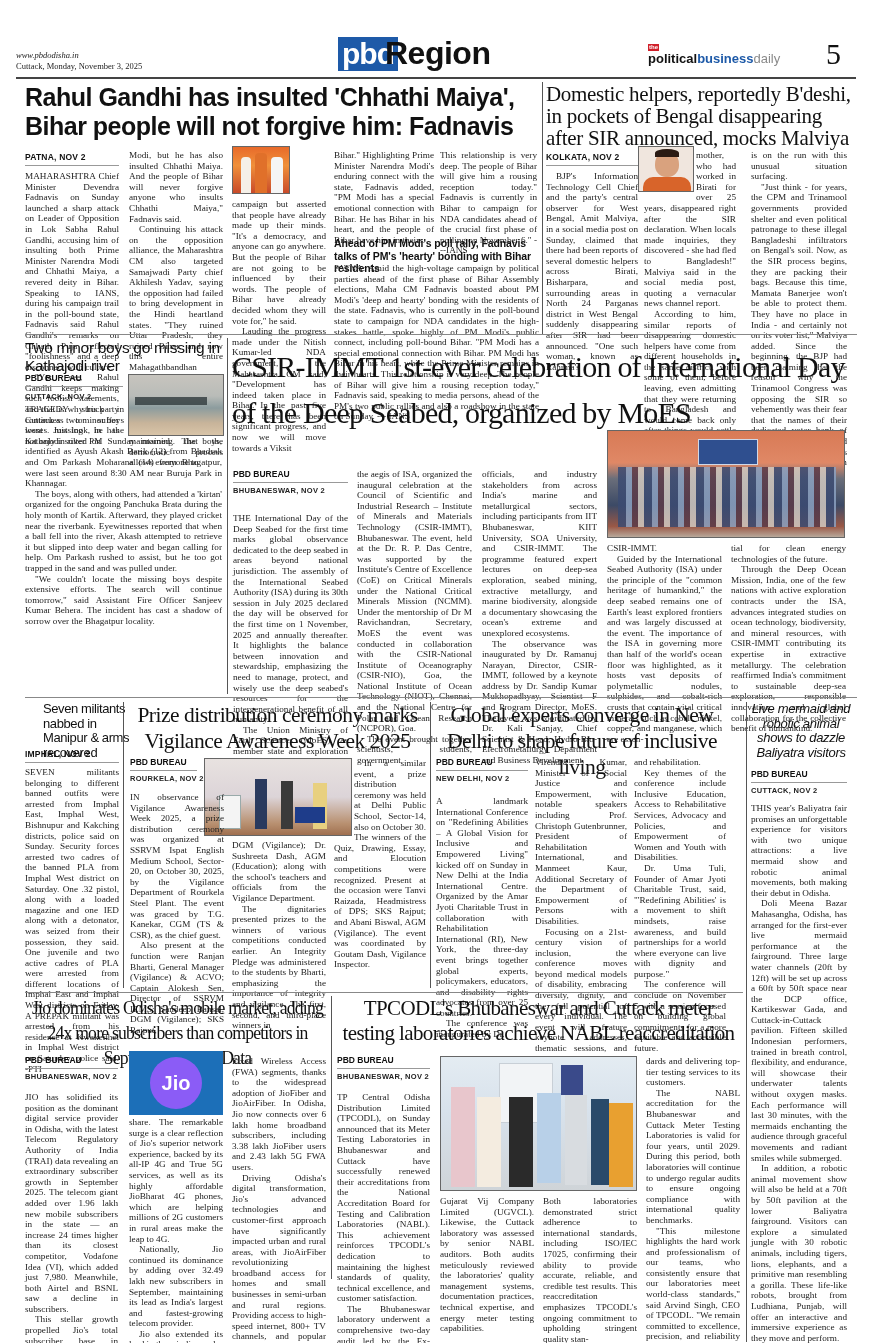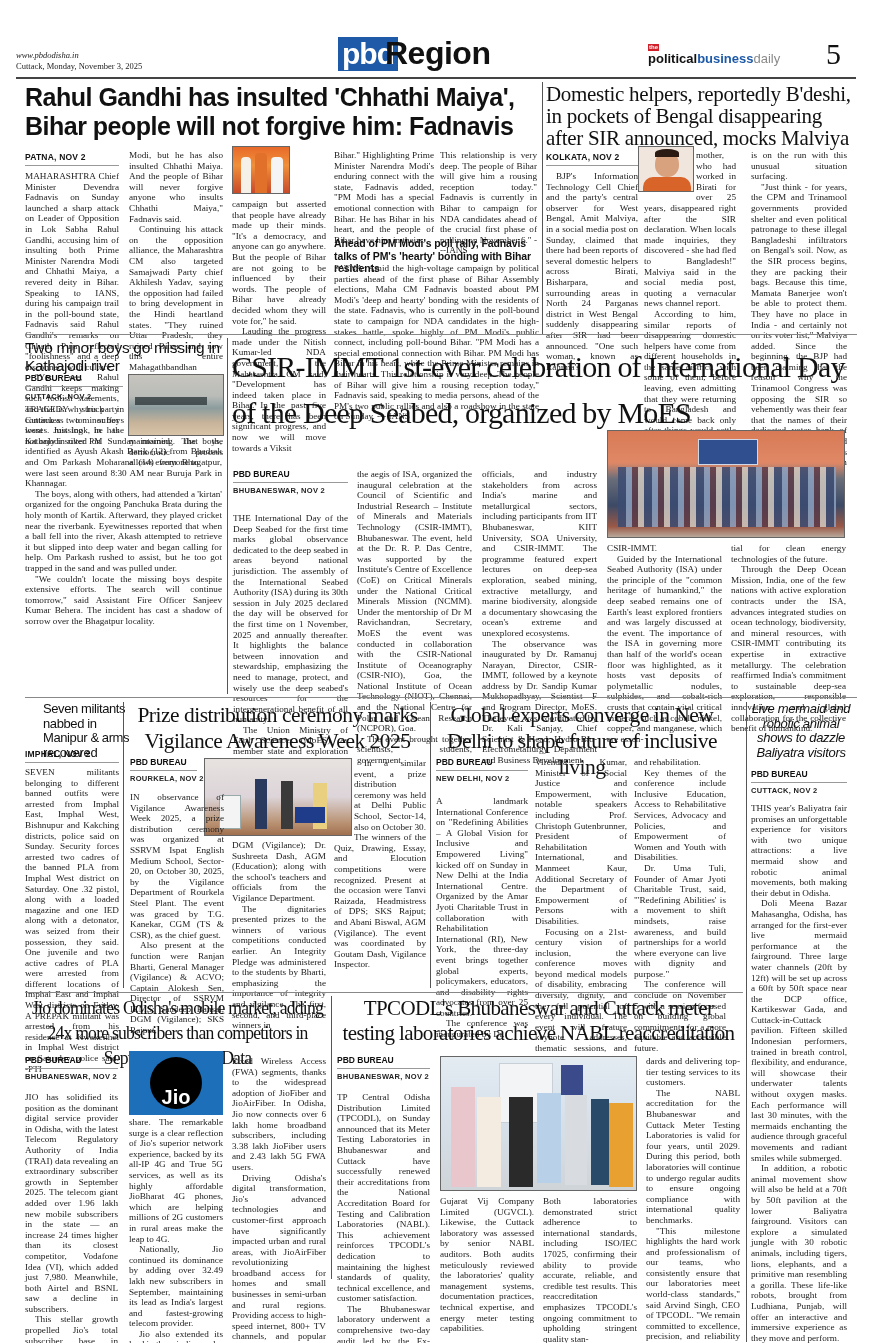--- a/index.html
+++ b/index.html
@@ -227,21 +227,21 @@
 
 <div>
   <div class="abs hed-serif" style="left:25px;top:996px;width:305px;text-align:center;font-size:18px;line-height:25px;letter-spacing:-0.8px;transform:scaleX(.98);">Jio dominates Odisha's mobile market, adding 24x more subscribers than competitors in September: TRAI Data</div>
   <div class="abs byline" style="left:25px;top:1055px;width:93px;">PBD BUREAU</div>
   <div class="abs location" style="left:25px;top:1064px;">BHUBANESWAR, NOV 2</div>
   <div class="abs body-text" style="left:25px;top:1092px;width:93px;">
     <p class="first">JIO has solidified its position as the dominant digital service provider in Odisha, with the latest Telecom Regulatory Authority of India (TRAI) data revealing an extraordinary subscriber growth in September 2025. The telecom giant added over 1.96 lakh new mobile subscribers in the state — an increase 24 times higher than its closest competitor, Vodafone Idea (VI), which added just 7,980. Meanwhile, both Airtel and BSNL saw a decline in subscribers.</p>
     <p>This stellar growth propelled Jio's total subscriber base in Odisha to over 1.67 crores, securing a 46.8 per cent market</p>
   </div>
   <div class="abs" style="left:129px;top:1051px;width:94px;height:64px;background:#1c6fb8;display:flex;align-items:center;justify-content:center;">
-    <div style="width:52px;height:52px;border-radius:50%;background:#000000;display:flex;align-items:flex-end;justify-content:center;">
+    <div style="width:52px;height:52px;border-radius:50%;background:#8b5cf6;display:flex;align-items:center;justify-content:center;">
       <span style="color:#fff;font-family:'Liberation Sans',sans-serif;font-weight:bold;font-size:20px;">Jio</span>
     </div>
   </div>
   <div class="abs body-text" style="left:129px;top:1117px;width:94px;">
     <p class="first">share. The remarkable surge is a clear reflection of Jio's superior network experience, backed by its all-IP 4G and True 5G services, as well as its highly affordable JioBharat 4G phones, which are helping millions of 2G customers in rural areas make the leap to 4G.</p>
     <p>Nationally, Jio continued its dominance by adding over 32.49 lakh new subscribers in September, maintaining its lead as India's largest and fastest-growing telecom provider.</p>
     <p>Jio also extended its lead in the wireline and</p>
   </div>
   <div class="abs body-text" style="left:232px;top:1056px;width:94px;">
     <p class="first">Fixed Wireless Access (FWA) segments, thanks to the widespread adoption of JioFiber and JioAirFiber. In Odisha, Jio now connects over 6 lakh home broadband subscribers, including 3.38 lakh JioFiber users and 2.43 lakh 5G FWA users.</p>

